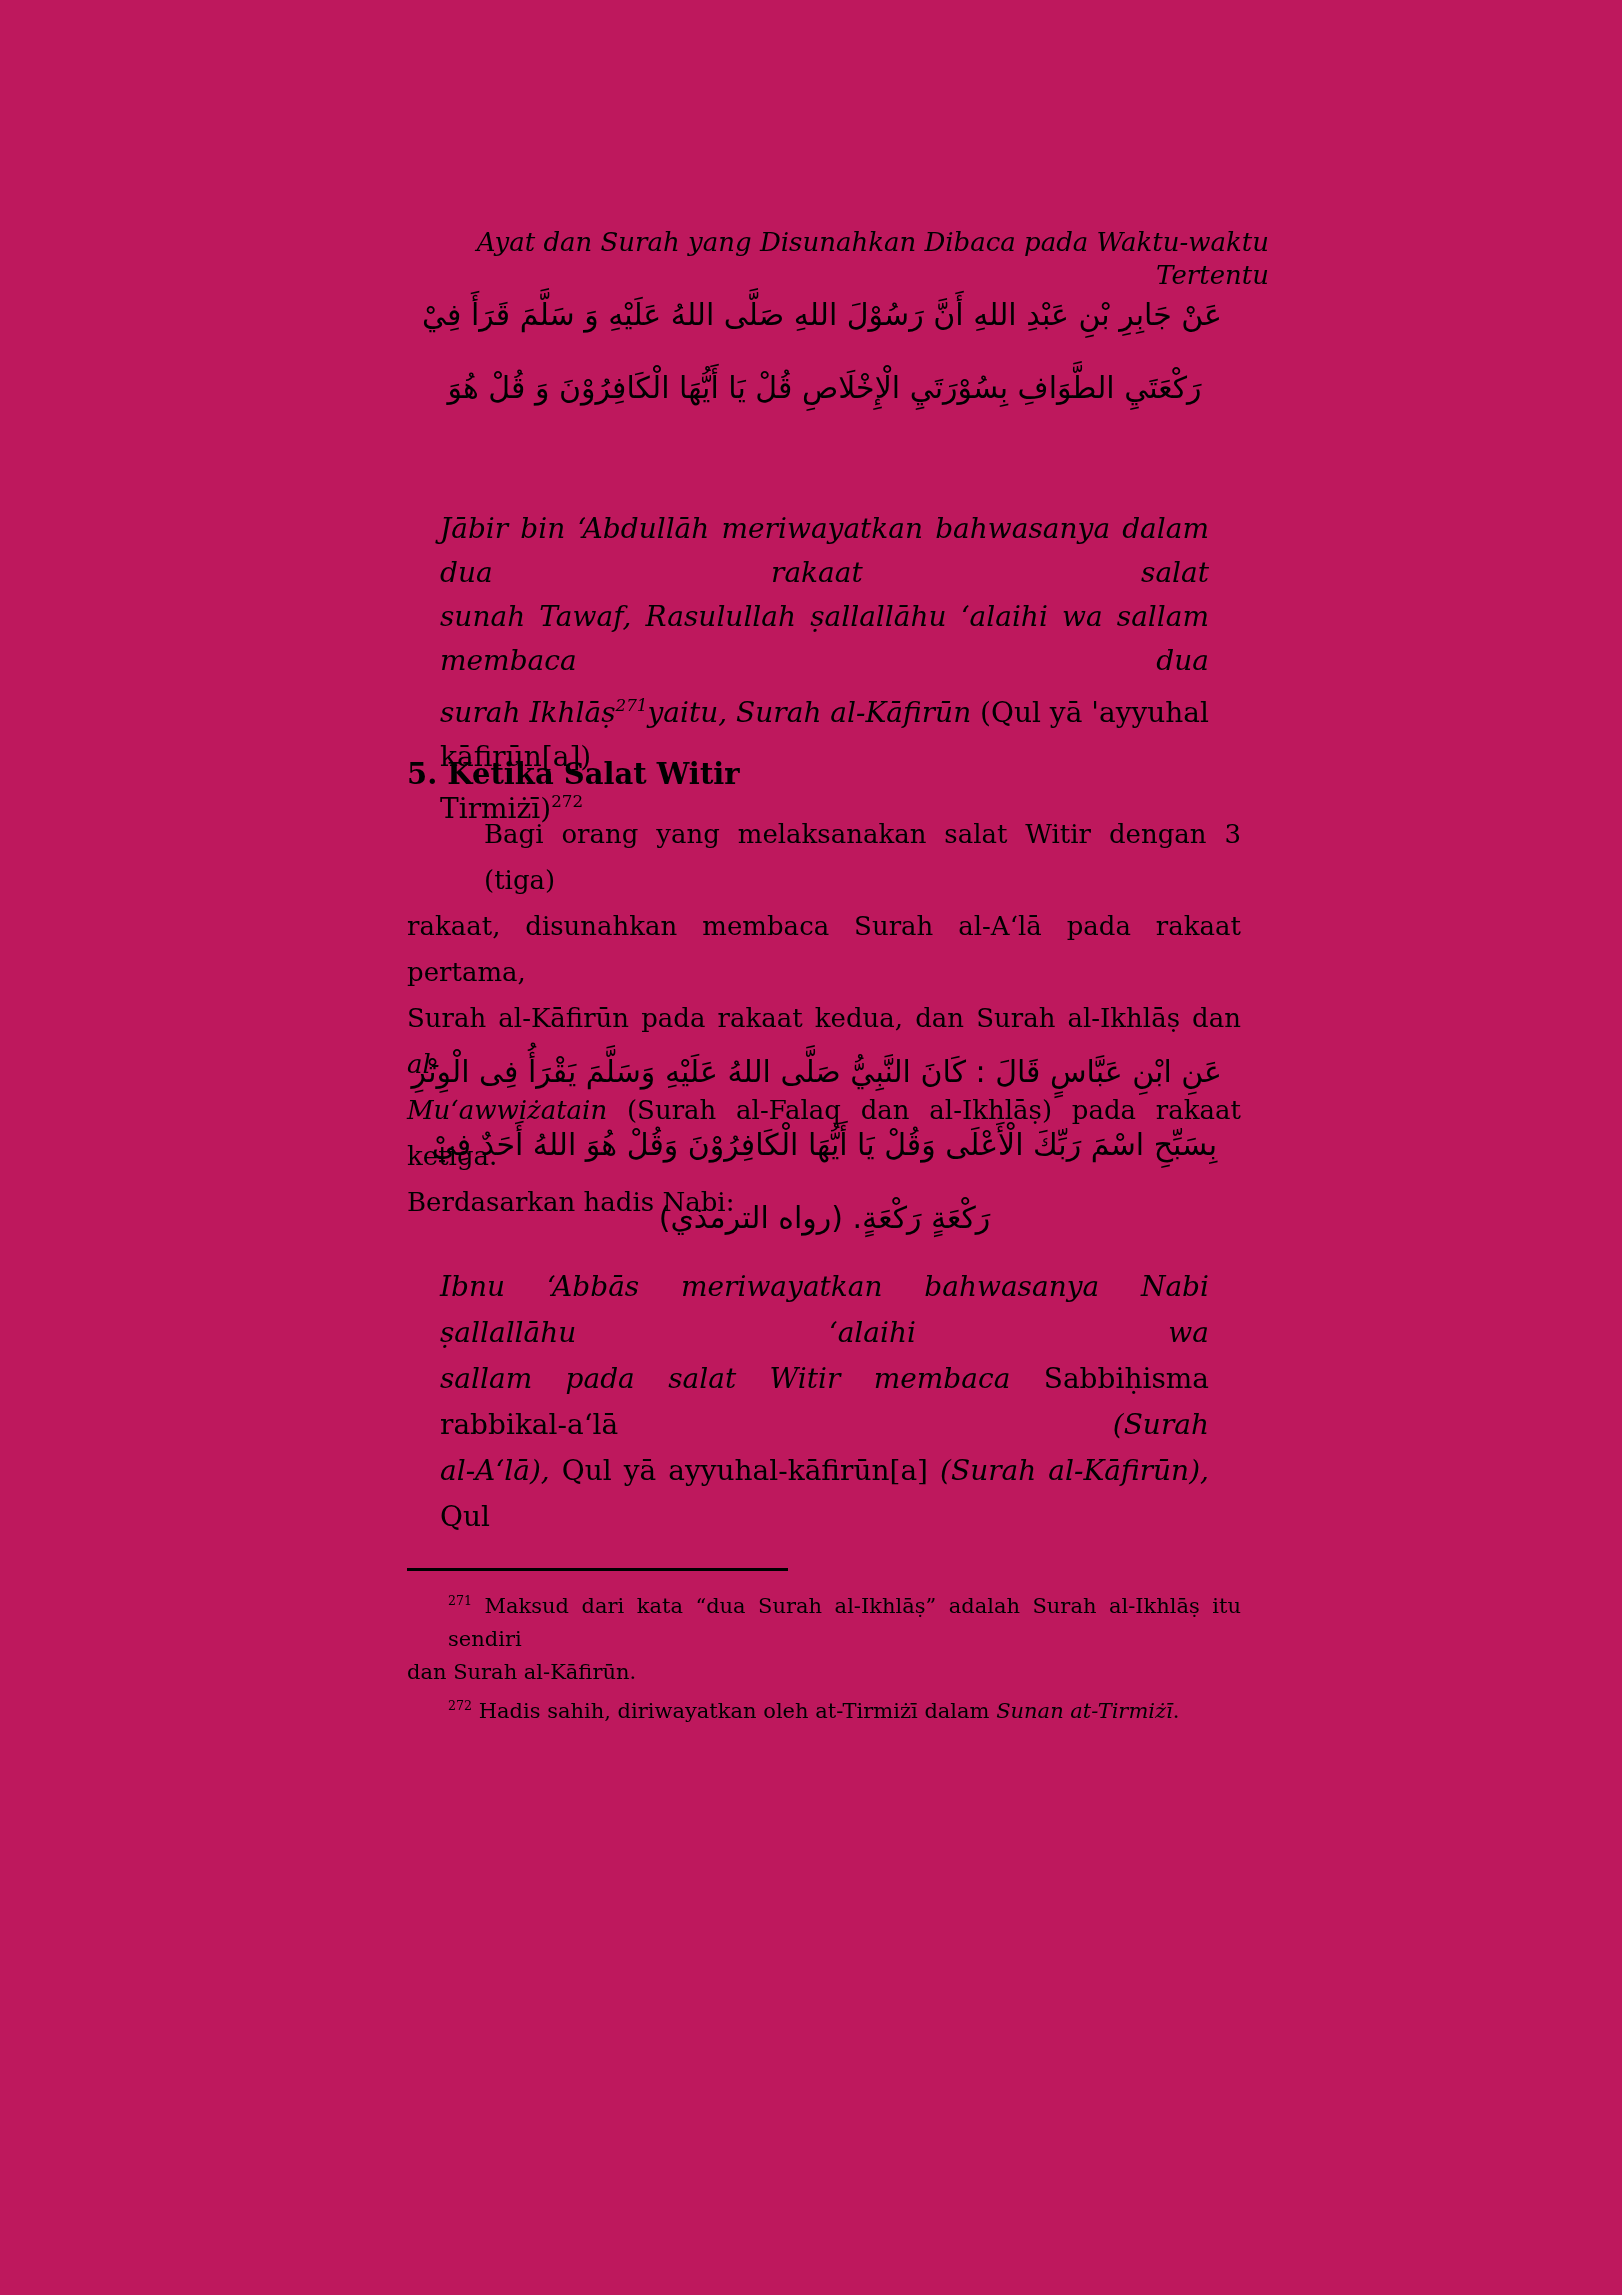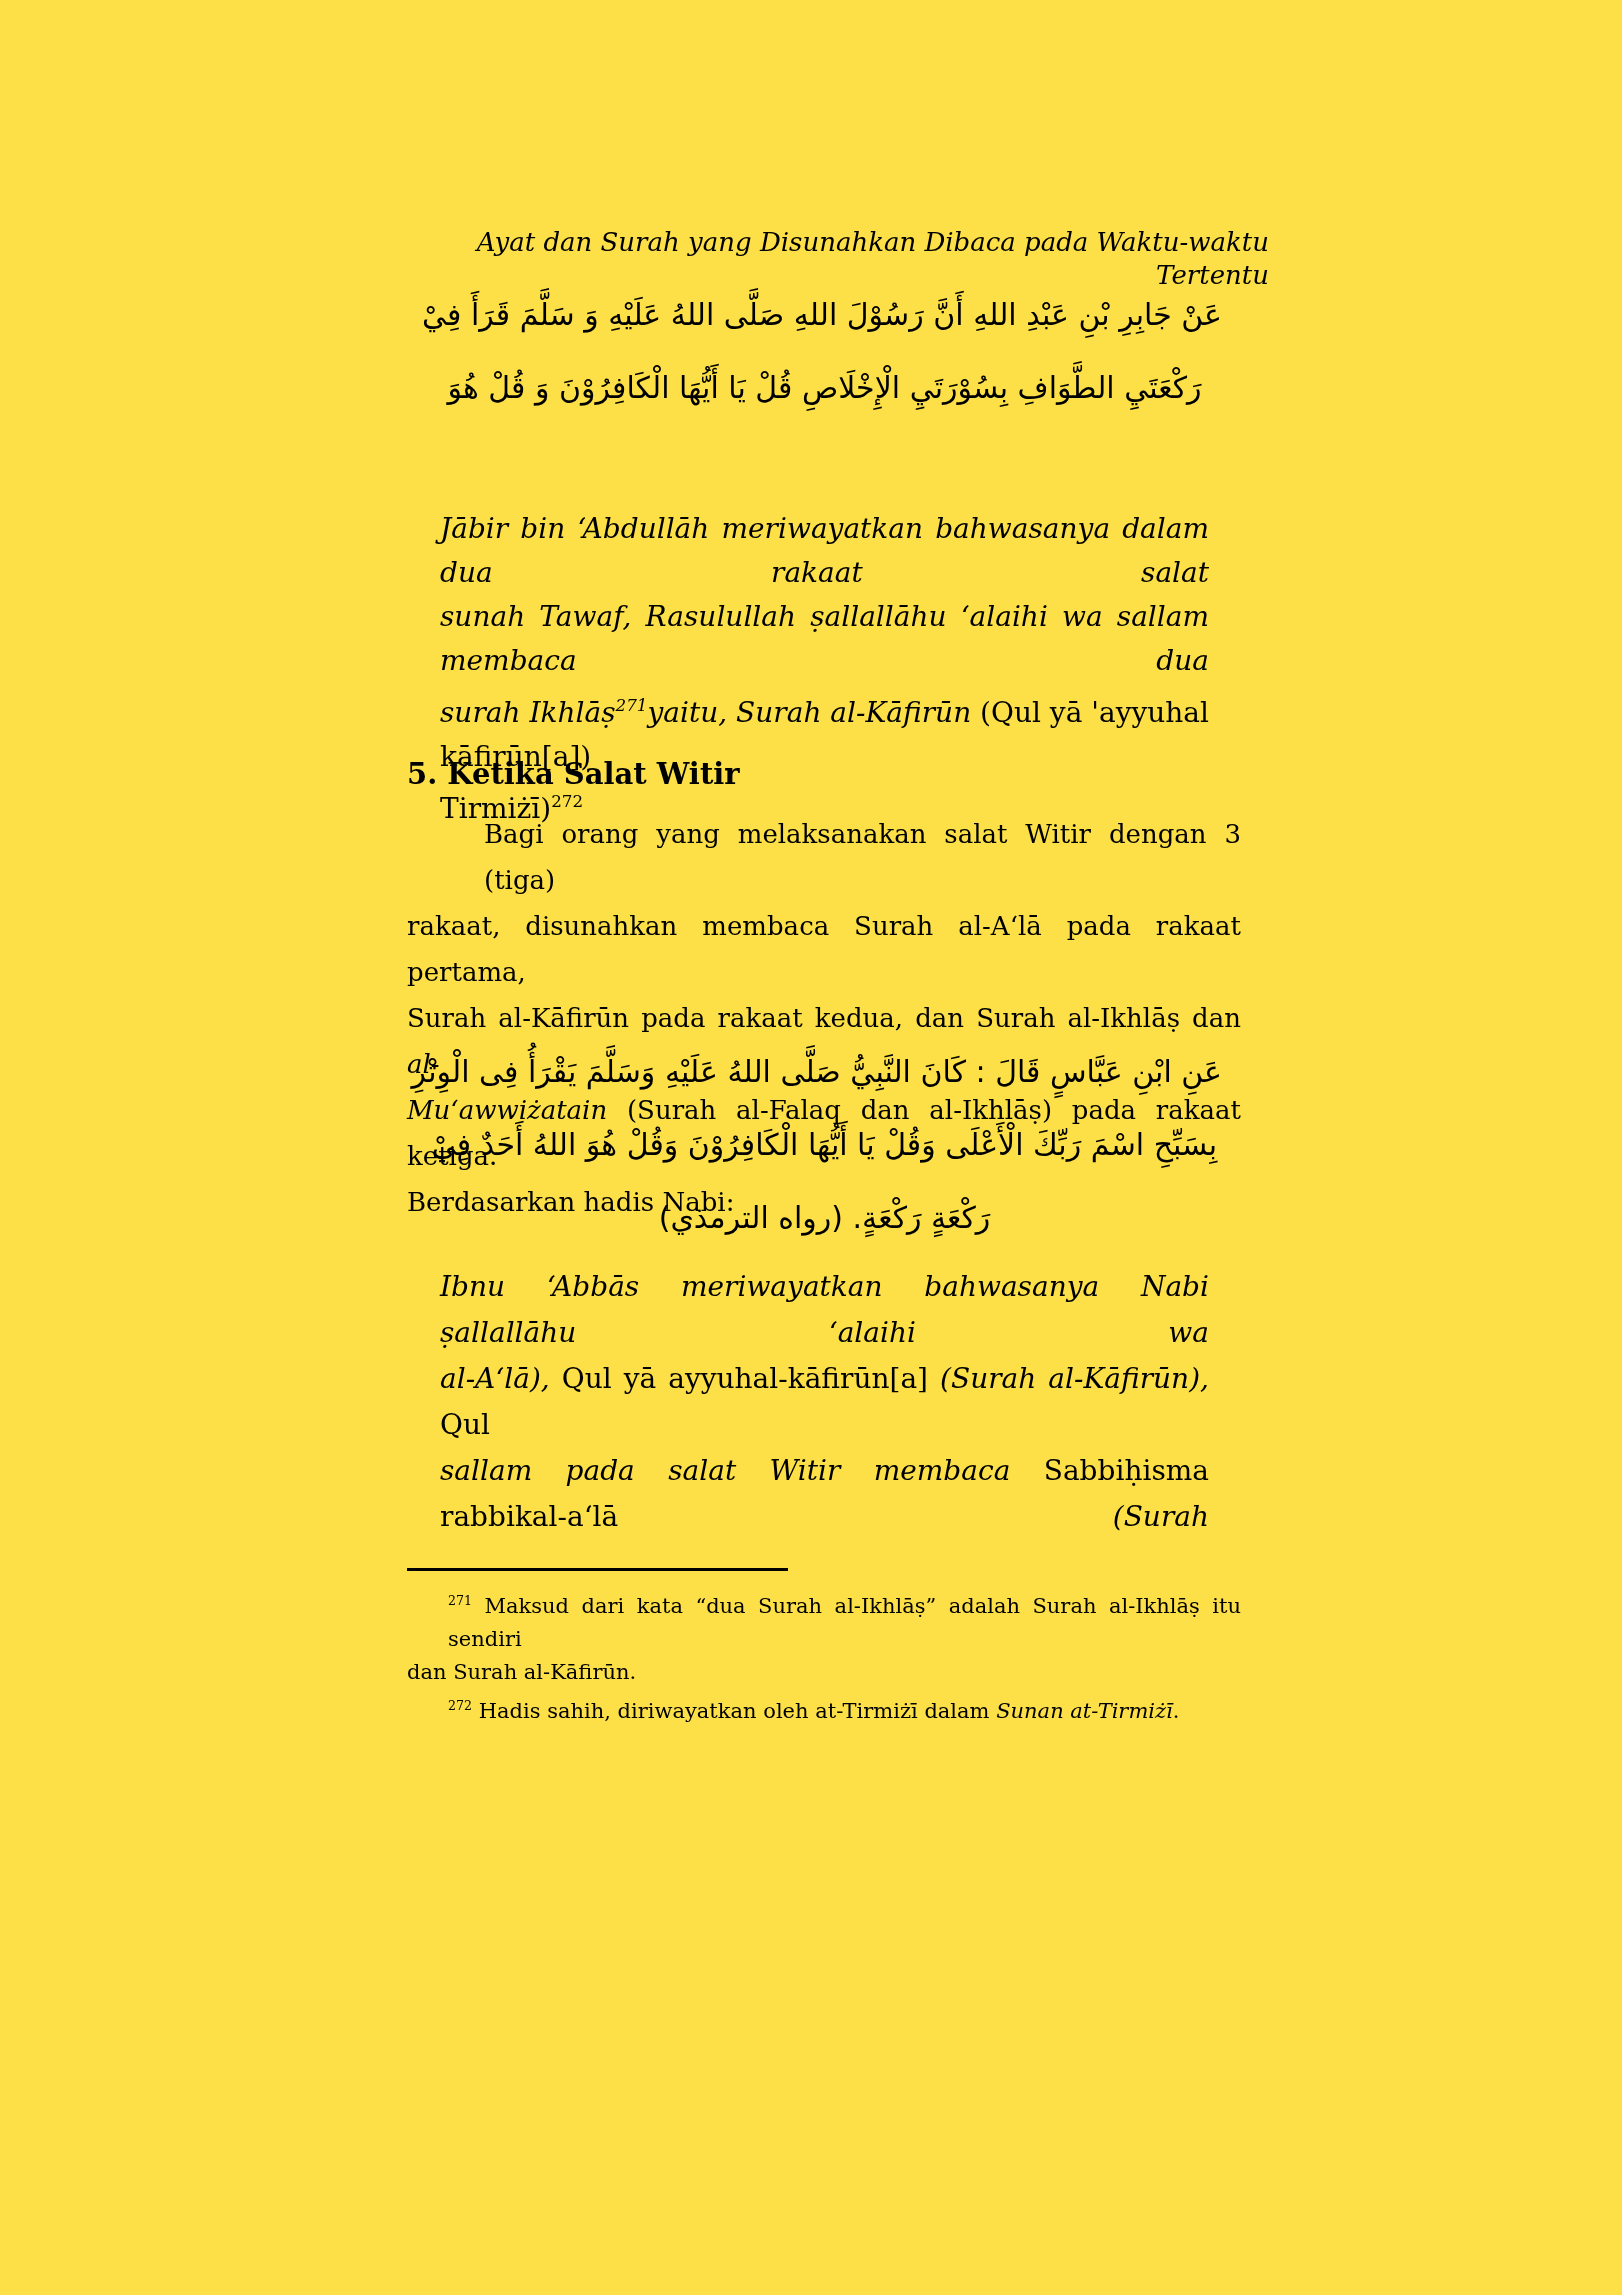--- a/index.html
+++ b/index.html
@@ -1,20 +1,20 @@
 <!DOCTYPE html>
 <html style="font-size:10.5px"><head>
 <meta charset="utf-8">
 <style>
   html,body{margin:0;padding:0;background:#ffffff;}
   .page{
     position:relative;
     width:1622px;
     height:2295px;
-    background:#fde047;
+    background:#be185d;
     color:#000000;
     font-family:"DejaVu Serif","Liberation Serif",serif;
     overflow:hidden;
   }
   .abs{position:absolute;}
   
   .running-header{
     left:407px; top:226px; width:862px;
     text-align:right;
     font-style:italic;
@@ -125,22 +125,22 @@
   </div>
 
   <div class="abs arabic-block" style="top:1035px;">
     <div class="arabic-line">عَنِ ابْنِ عَبَّاسٍ قَالَ : كَانَ النَّبِيُّ صَلَّى اللهُ عَلَيْهِ وَسَلَّمَ يَقْرَأُ فِى الْوِتْرِ</div>
     <div class="arabic-line">بِسَبِّحِ اسْمَ رَبِّكَ الْأَعْلَى وَقُلْ يَا أَيُّهَا الْكَافِرُوْنَ وَقُلْ هُوَ اللهُ أَحَدٌ فِيْ</div>
     <div class="arabic-line">رَكْعَةٍ رَكْعَةٍ. (رواه الترمذي)</div>
   </div>
 
   <div class="abs quote-block quote2" style="top:1264px;">
     <div class="line it">Ibnu ‘Abbās meriwayatkan bahwasanya Nabi ṣallallāhu ‘alaihi wa</div>
+    <div class="line"><span class="it">sallam pada salat Witir membaca </span><span class="rm">Sabbiḥisma rabbikal-a‘lā </span><span class="it">(Surah</span></div>
     <div class="line"><span class="it">al-A‘lā), </span><span class="rm">Qul yā ayyuhal-kāfirūn[a] </span><span class="it">(Surah al-Kāfirūn), </span><span class="rm">Qul</span></div>
-    <div class="line"><span class="it">sallam pada salat Witir membaca </span><span class="rm">Sabbiḥisma rabbikal-a‘lā </span><span class="it">(Surah</span></div>
   </div>
 
   <div class="abs footnote-separator"></div>
 
   <div class="abs footnote-block">
     <div class="line indent"><span class="sup">271</span><span class="rm"> Maksud dari kata “dua Surah al-Ikhlāṣ” adalah Surah al-Ikhlāṣ itu sendiri</span></div>
     <div class="line noj"><span class="rm">dan Surah al-Kāfirūn.</span></div>
     <div class="line noj indent"><span class="sup">272</span><span class="rm"> Hadis sahih, diriwayatkan oleh at-Tirmiżī dalam </span><span class="it">Sunan at-Tirmiżī</span><span class="rm">.</span></div>
   </div>
 

